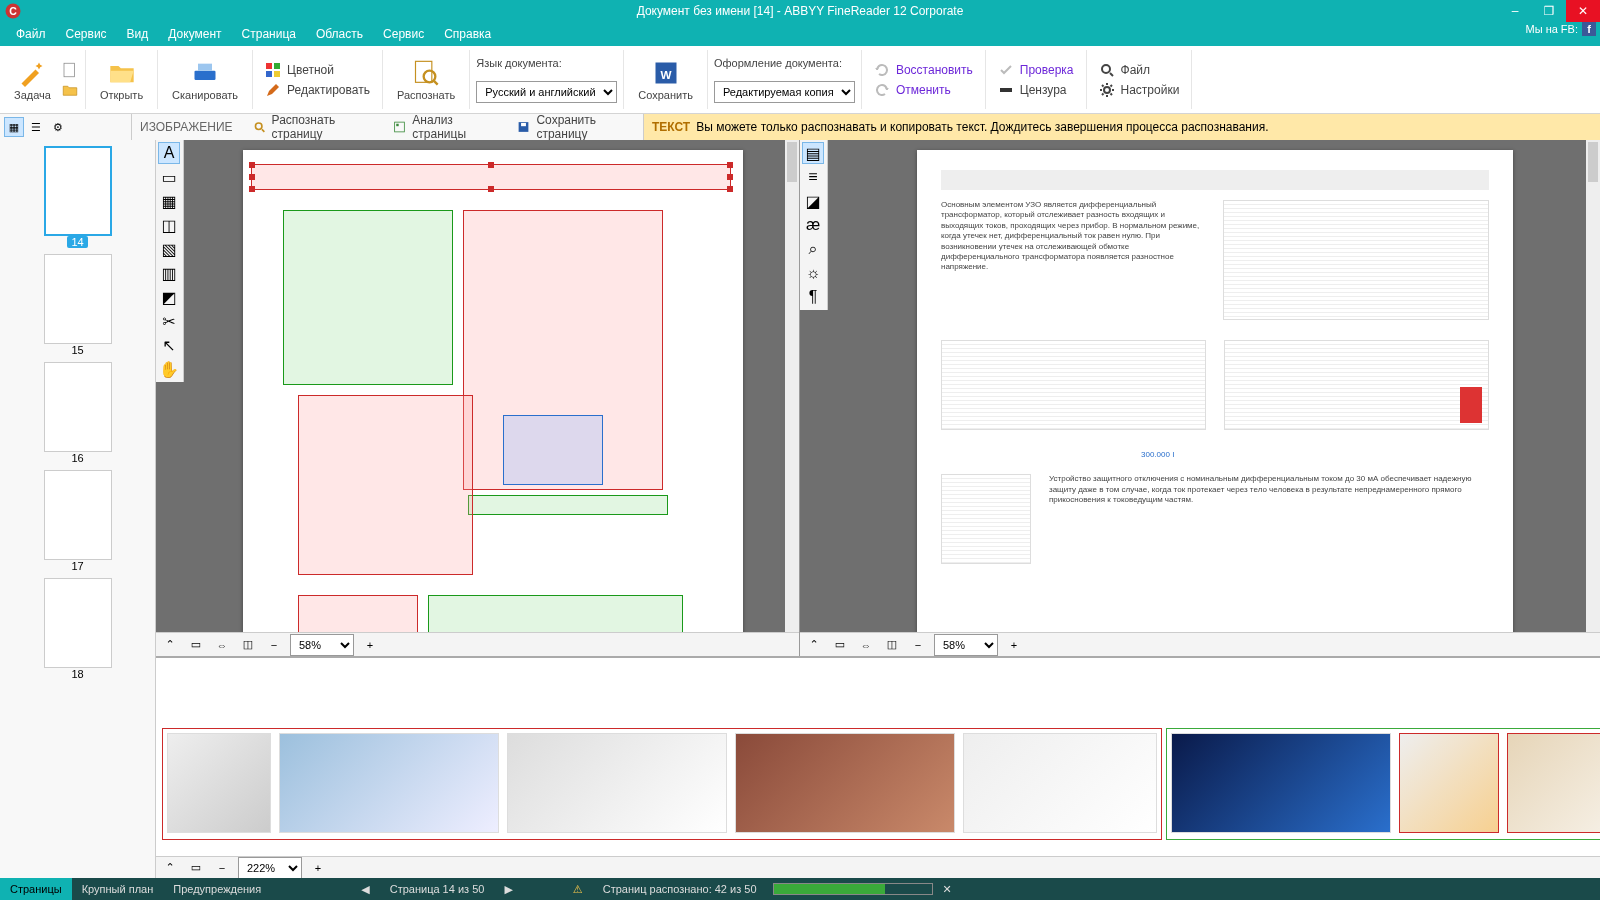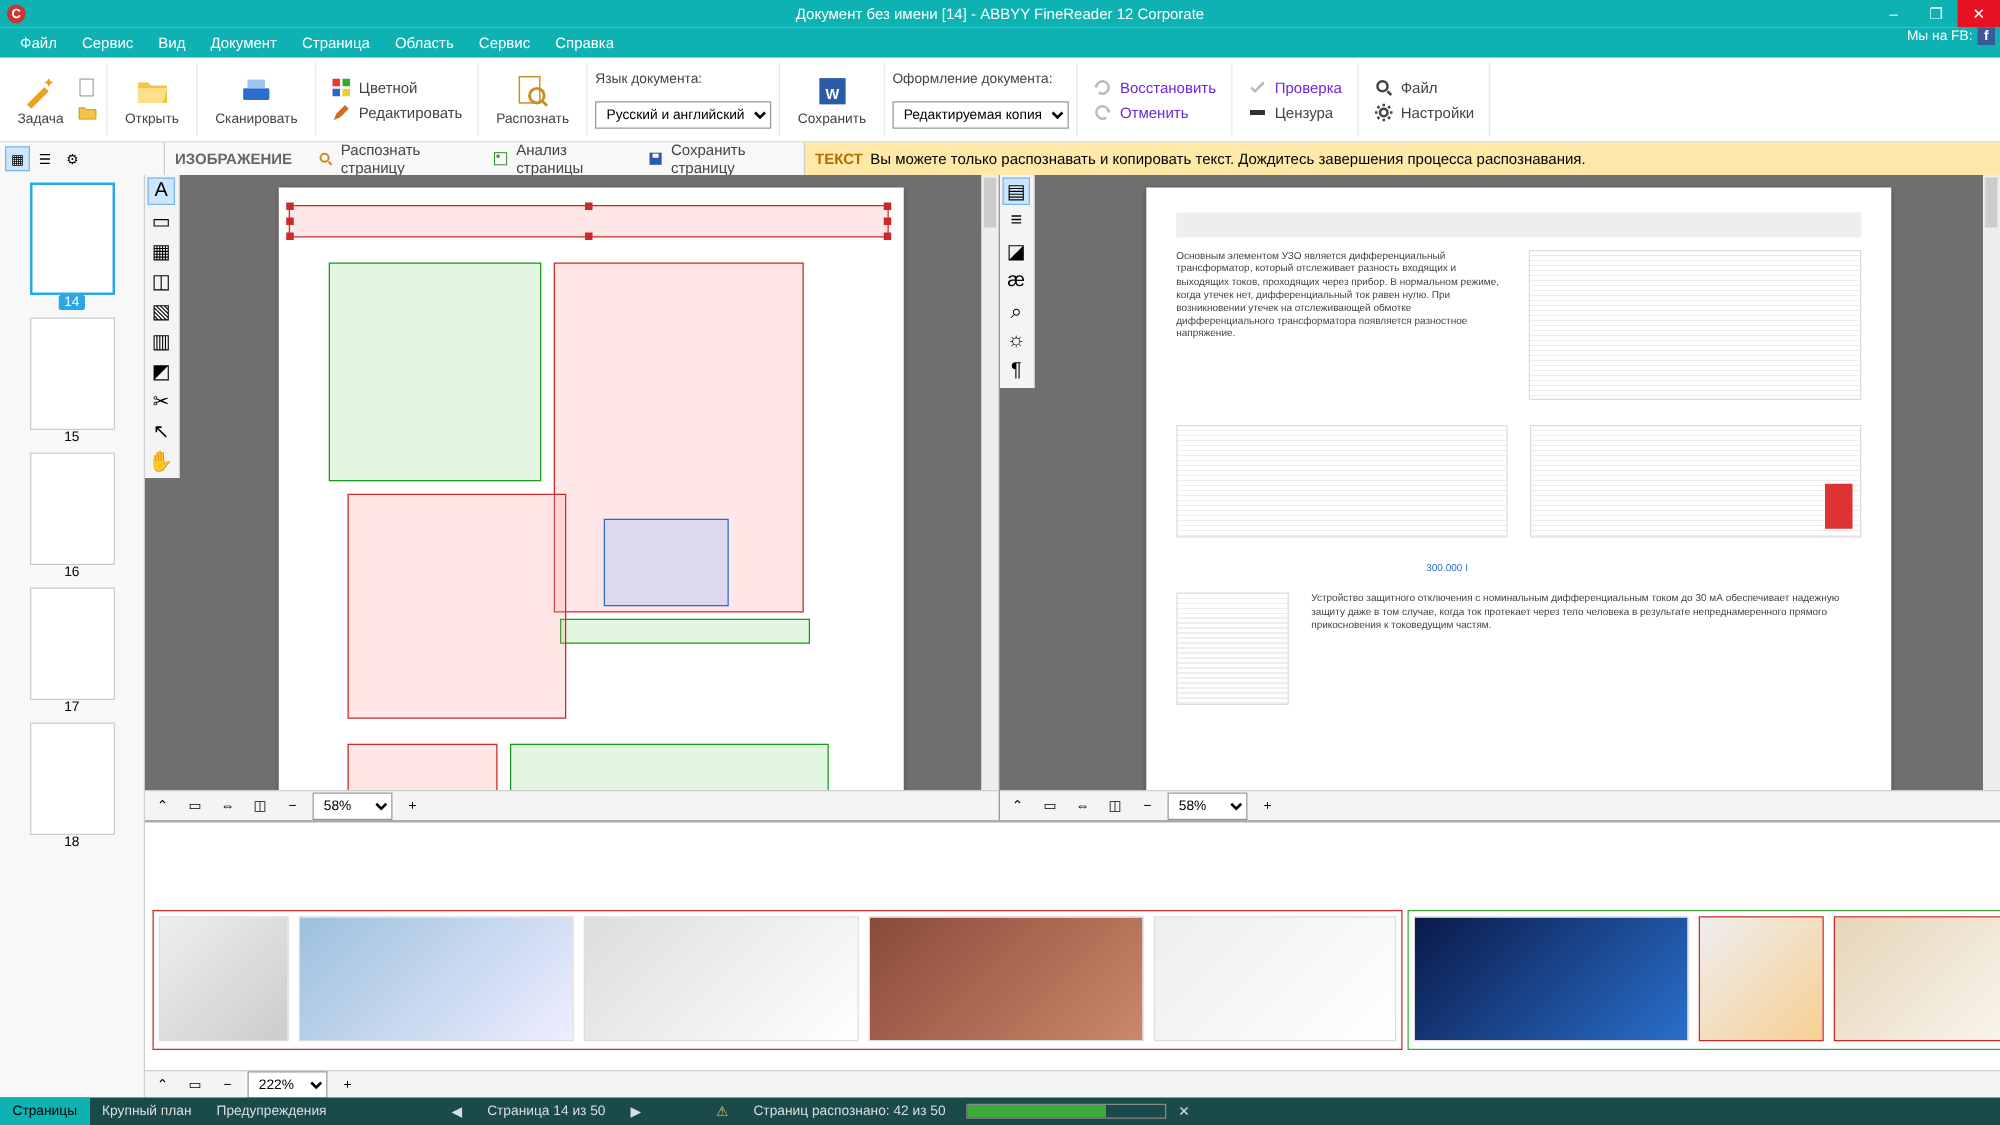--- a/index.html
+++ b/index.html
@@ -22,28 +22,28 @@
 .tinybtn { display: flex; align-items: center; padding: 2px 6px; font-size: 12px; color: #444; gap: 6px; cursor: pointer; }
 .tinybtn.dis { color: #6d28d9; }
 .tinybtn .ic { width: 16px; height: 16px; }
 .select { border: 1px solid #999; font-size: 11px; height: 22px; padding: 0 4px; background: #fff; }
 .subtitle { font-size: 11px; color: #444; margin-bottom: 12px; }
 .vstack { display: flex; flex-direction: column; gap: 2px; }
 
 .viewbar-row { display: flex; height: 26px; }
 .leftviewbar { width: 132px; background: #f8f8f8; border-right: 1px solid #ccc; display: flex; align-items: center; gap: 2px; padding: 0 4px; }
 .imgheader { flex: 1; background: #f8f8f8; display: flex; align-items: center; padding: 0 8px; border-right: 1px solid #ccc; gap: 14px; font-size: 12px; }
-.imgheader .lbl { font-weight: 700; color: #666; }
+.imgheader .lbl { font-weight: 400; color: #666; }
 .txtheader { width: 956px; background: #ffe8a8; display: flex; align-items: center; padding: 0 8px; font-size: 12px; gap: 6px; }
 .txtheader .tx { font-weight: 600; color: #b06e00; }
 .smbtn { width: 20px; height: 20px; display: flex; align-items: center; justify-content: center; cursor: pointer; border: 1px solid transparent; font-size: 11px; }
 .smbtn.on { background: #cce6ff; border-color: #7ab7e8; }
 
 .main { flex: 1; display: flex; min-height: 0; }
-.thumbs { width: 116px; background: #f8f8f8; border-right: 1px solid #ccc; overflow-y: auto; padding: 6px 0; display: flex; flex-direction: column; align-items: center; gap: 6px; }
+.thumbs { width: 156px; background: #f8f8f8; border-right: 1px solid #ccc; overflow-y: auto; padding: 6px 0; display: flex; flex-direction: column; align-items: center; gap: 6px; }
 .thumb { width: 76px; display: flex; flex-direction: column; align-items: center; font-size: 11px; }
 .thumb .pg { width: 68px; height: 90px; background: #fff; border: 1px solid #ccc; }
 .thumb.sel .pg { border: 2px solid #2aa8e6; }
 .thumb.sel .num { background: #2aa8e6; color: #fff; padding: 0 4px; border-radius: 2px; }
 .panes { flex: 1; display: flex; flex-direction: column; min-width: 0; }
 .panesplit { flex: 1; display: flex; min-height: 0; }
 .pane { position: relative; display: flex; flex-direction: column; background: #6f6f6f; }
 .pane.left { flex: 1; border-right: 1px solid #999; }
 .pane.right { width: 800px; }
 .palette { position: absolute; left: 0; top: 0; width: 28px; background: #f4f4f4; border-right: 1px solid #ccc; display: flex; flex-direction: column; gap: 2px; padding: 2px; z-index: 2; }

